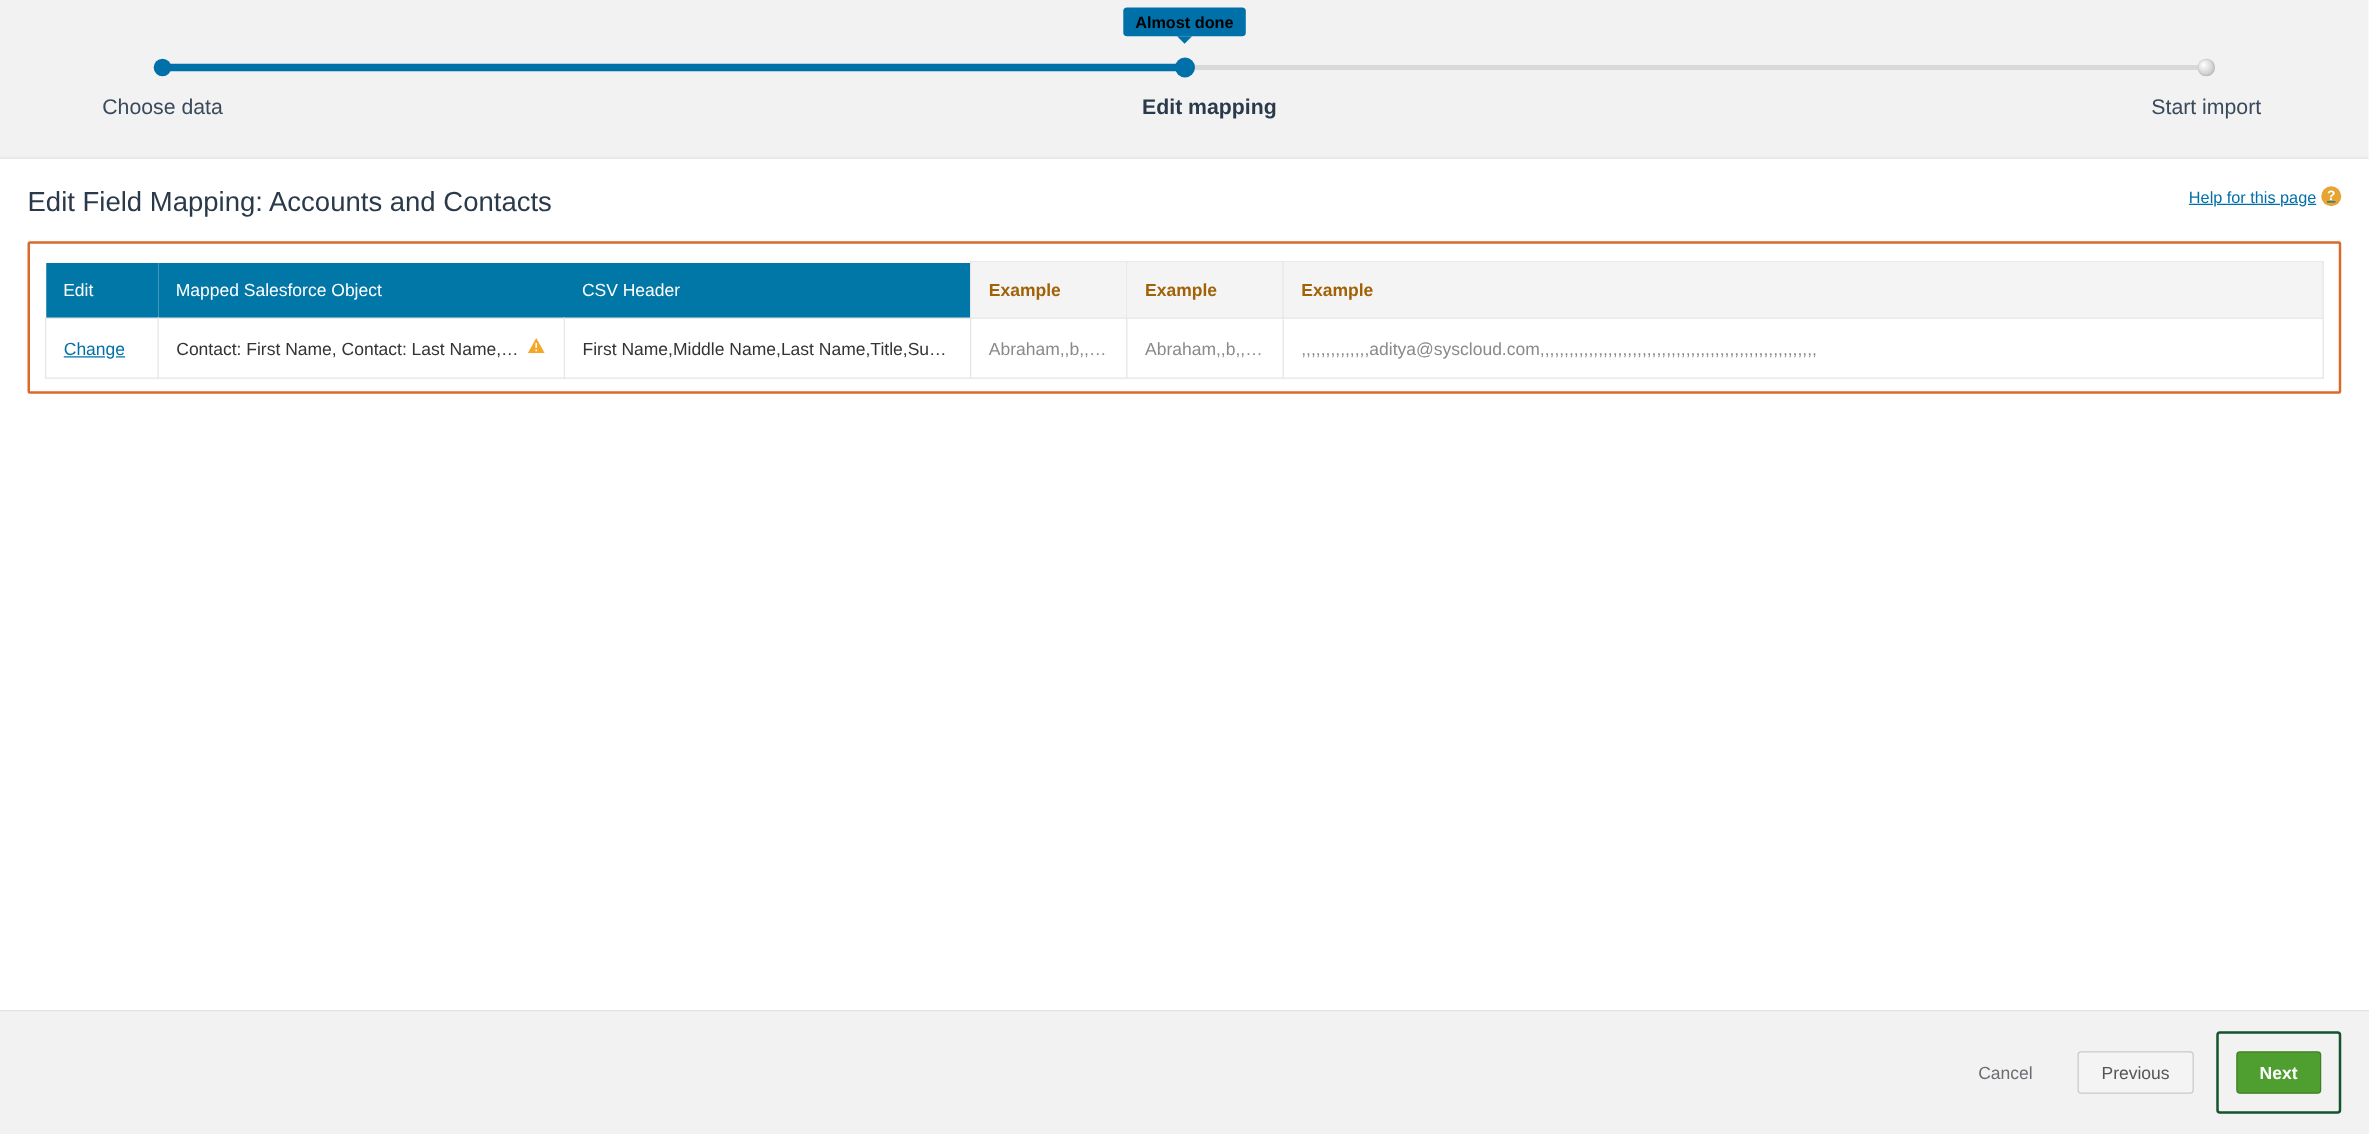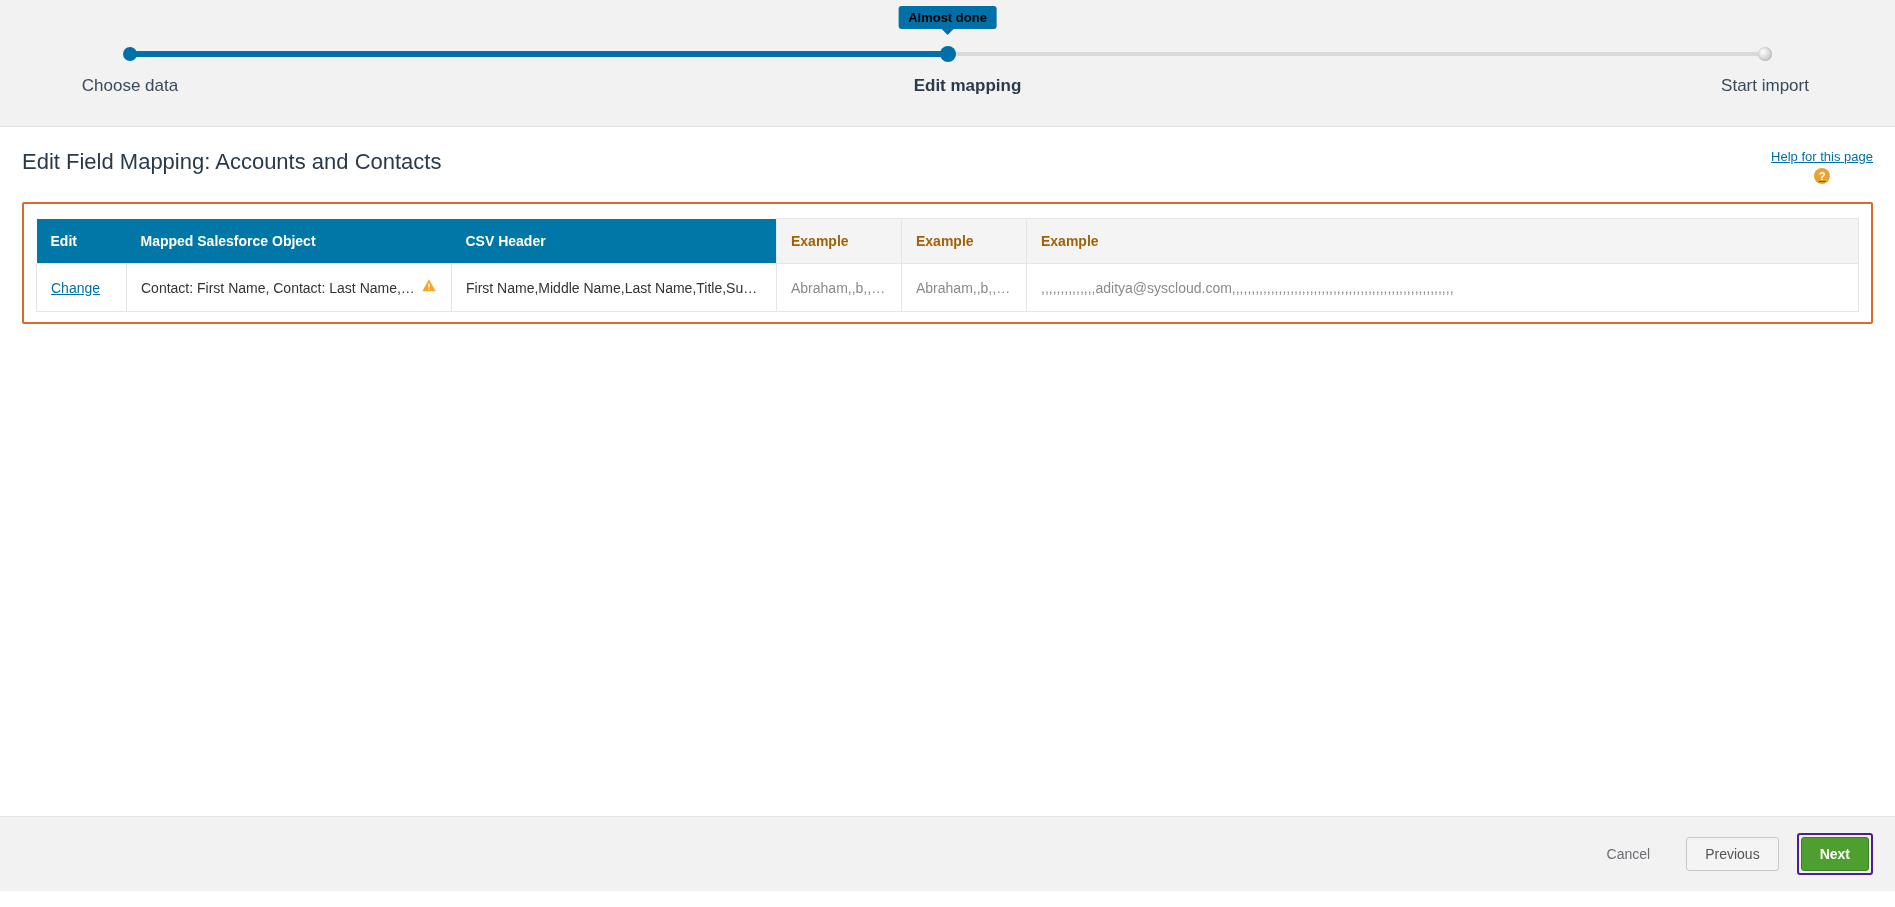--- a/index.html
+++ b/index.html
@@ -115,21 +115,20 @@
     font-size: 13.5px;
     color: #444;
   }
   .help-link {
     font-size: 13px;
     color: #0070a8;
     display: flex;
     align-items: center;
     gap: 4px;
     white-space: nowrap;
-    flex-direction: column;
   }
   .help-link .help-icon {
     display: inline-flex;
     width: 16px;
     height: 16px;
     border-radius: 50%;
     background: #e6a532;
     color: #fff;
     font-size: 11px;
     font-weight: 700;
@@ -153,21 +152,21 @@
     text-align: left;
     font-size: 14px;
     padding: 14px 14px;
     overflow: hidden;
     text-overflow: ellipsis;
     white-space: nowrap;
   }
   table.mapping thead th.primary {
     background: #0077a6;
     color: #fff;
-    font-weight: 700;
+    font-weight: 400;
   }
   table.mapping thead th.secondary {
     background: #f4f4f4;
     color: #a16207;
     font-weight: 700;
     border: 1px solid #e5e5e5;
   }
   table.mapping tbody td {
     border: 1px solid #e5e5e5;
     background: #fff;
@@ -186,21 +185,21 @@
   .link-change { color: #0070a8; cursor: pointer; }
 
   .warn-icon {
     flex: 0 0 auto;
     display: inline-block;
   }
 
   
   .footer-bar {
     position: fixed;
-    bottom: 16px;
+    bottom: 0;
     left: 0;
     right: 0;
     background: #f2f2f2;
     border-top: 1px solid #e3e3e3;
     padding: 16px 22px;
     display: flex;
     justify-content: flex-end;
     align-items: center;
     gap: 18px;
   }
@@ -221,23 +220,23 @@
     border: 1px solid #c9c9c9;
     color: #555;
   }
   .btn-primary {
     background: #4f9e30;
     border: 1px solid #3d7f24;
     color: #fff;
     font-weight: 600;
   }
   .next-highlight {
-    border: 2px solid #4c1d95;
+    border: 2px solid #14532d;
     border-radius: 3px;
-    padding: 2px;
+    padding: 14px;
     display: inline-flex;
   }
 </style>
 </head>
 <body>
 
 <div class="wizard-header">
 
   <div class="tooltip-badge" style="left: calc(130px + (100% - 260px) * 0.5);">
     <span>Almost done</span>

